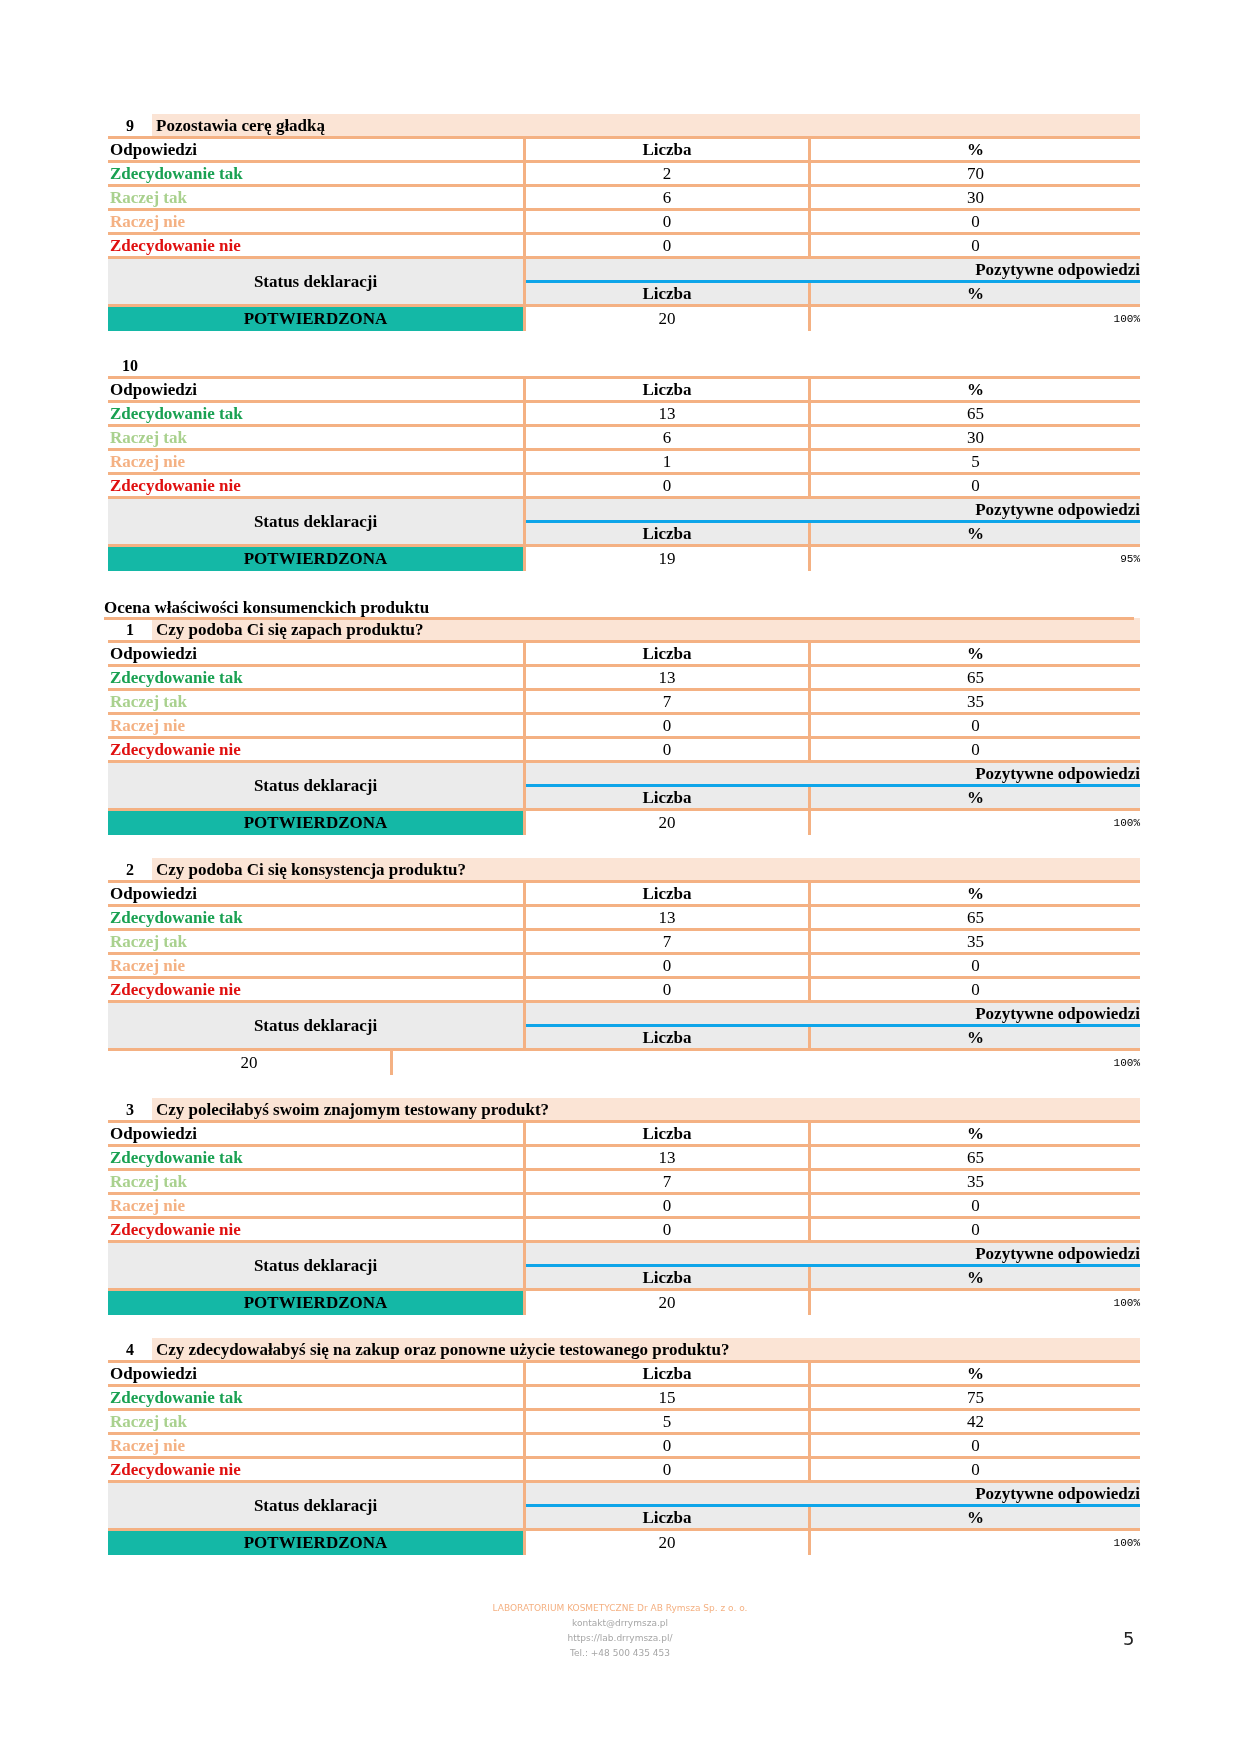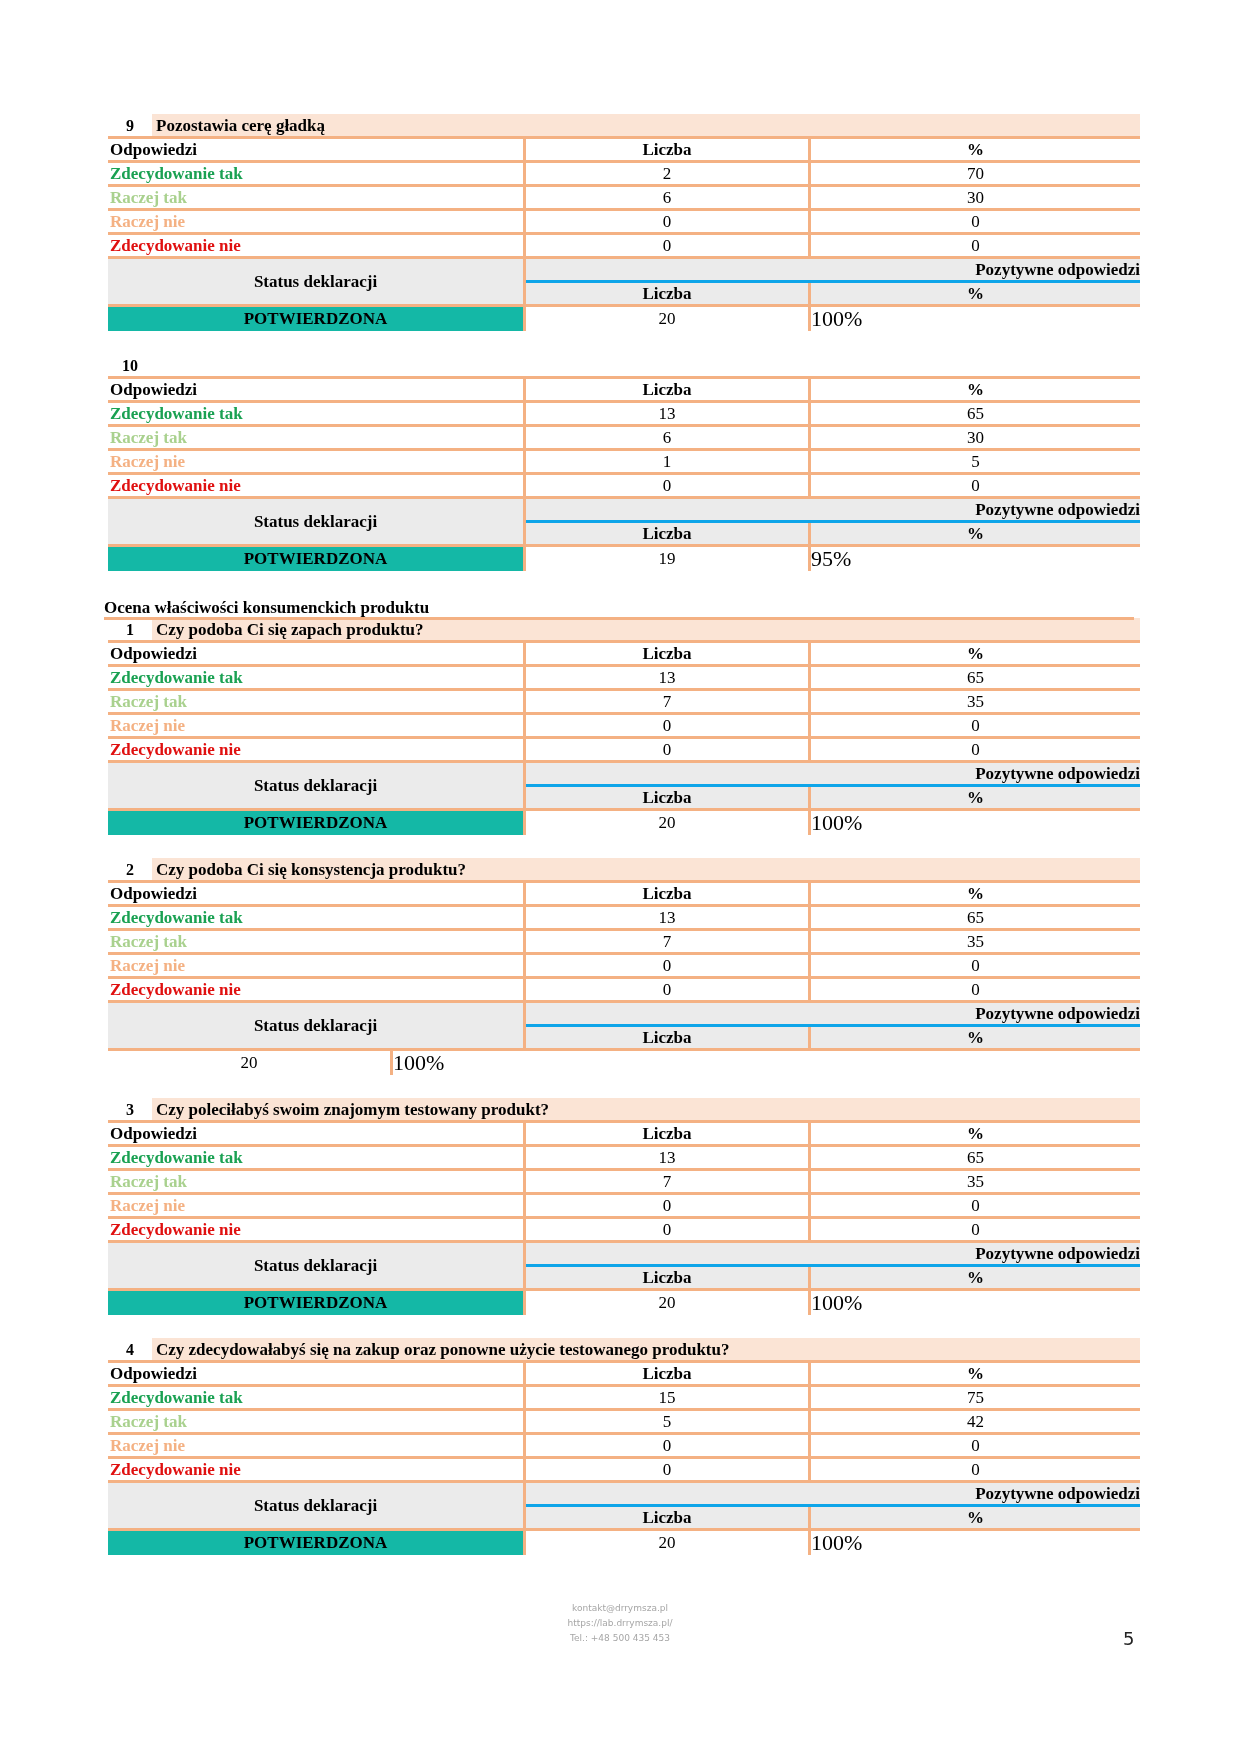--- a/index.html
+++ b/index.html
@@ -18,21 +18,21 @@
   .status-wrap { display: flex; height: 45px; border-bottom: 3px solid #f4b183; background: #ebebeb; }
   .status-label { width: 418px; border-right: 3px solid #f4b183; box-sizing: border-box; text-align: center; font-weight: bold; font-size: 17px; line-height: 45px; }
   .status-right { flex: 1; display: flex; flex-direction: column; }
   .pos-title { height: 21px; border-bottom: 3px solid #0ea5e9; text-align: right; font-weight: bold; font-size: 17px; line-height: 22px; }
   .pos-sub { display: flex; height: 21px; }
   .pos-sub .s1 { width: 282px; border-right: 3px solid #f4b183; text-align: center; font-weight: bold; font-size: 17px; line-height: 22px; }
   .pos-sub .s2 { flex: 1; text-align: center; font-weight: bold; font-size: 17px; line-height: 22px; }
   .final { display: flex; height: 24px; }
   .final .f1 { width: 418px; background: #14b8a6; border-right: 3px solid #f4b183; box-sizing: border-box; text-align: center; font-weight: bold; font-size: 17px; line-height: 24px; }
   .final .f2 { width: 282px; border-right: 3px solid #f4b183; text-align: center; font-size: 17px; line-height: 24px; }
-  .final .f3 { flex: 1; text-align: left; font-size: 22px; line-height: 24px; }
+  .final .f3 { flex: 1; text-align: right; font-size: 11px; line-height: 24px; font-family: Liberation Mono, monospace; }
   .section-heading { position: absolute; left: 104px; top: 598px; width: 1030px; font-weight: bold; font-size: 17px; line-height: 20px;
                      border-bottom: 3px solid #f4b183; height: 19px; }
   .footer { position: absolute; left: 0; width: 1240px; top: 1601px; text-align: center;
             font-family: "DejaVu Sans", "Liberation Sans", sans-serif; font-size: 9px; line-height: 15px; color: #a6a6a6; }
   .footer .company { color: #f4b183; }
   .page-number { position: absolute; left: 1123px; top: 1628px; font-family: "DejaVu Sans", sans-serif; font-size: 18px; color: #222; }
 </style>
 </head>
 <body>
 
@@ -309,18 +309,19 @@
         <div class="f1">POTWIERDZONA</div>
         <div class="f2">20</div>
         <div class="f3">100%</div>
       </div>
     </div>
   </div>
 
 <div class="section-heading">Ocena właściwości konsumenckich produktu</div>
 
 <div class="footer">
+  <div class="company">LABORATORIUM KOSMETYCZNE Dr AB Rymsza Sp. z o. o.</div>
   <div>kontakt@drrymsza.pl</div>
   <div>https://lab.drrymsza.pl/</div>
   <div>Tel.: +48 500 435 453</div>
 </div>
 
 <div class="page-number">5</div>
 
 </body></html>

